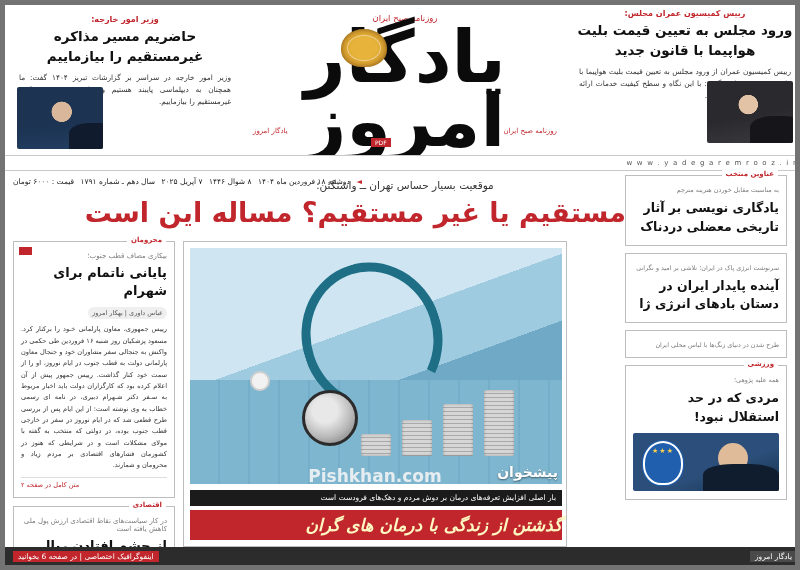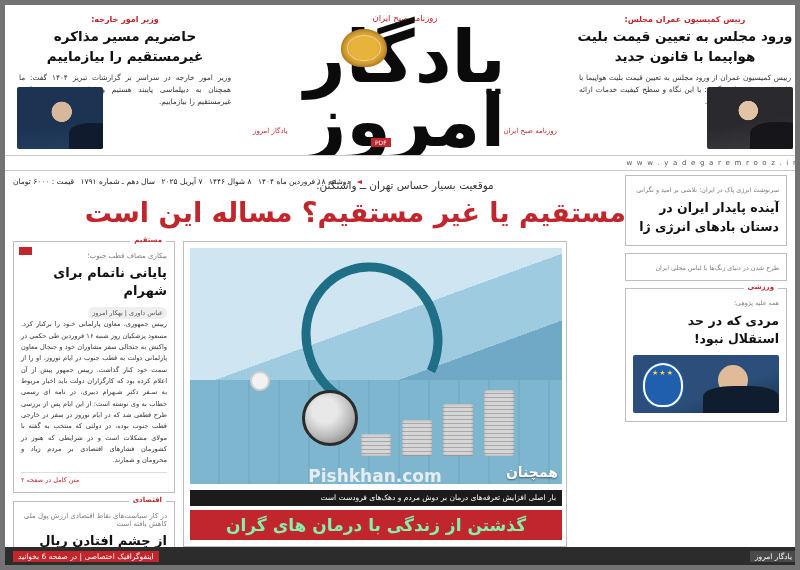--- a/index.html
+++ b/index.html
@@ -18,21 +18,21 @@
 
   
   .masthead {
     position: absolute; top: 0; left: 0; width: 800px; height: 152px;
     background: #ffffff;
   }
   .mast-left-col {
     position: absolute; top: 10px; left: 10px; width: 220px; height: 134px;
   }
   .mast-right-col {
-    position: absolute; top: 10px; right: 10px; width: 220px; height: 134px;
+    position: absolute; top: 4px; right: 10px; width: 220px; height: 134px;
   }
   .kicker {
     font-size: 8px; color: #c0262c; text-align: center; margin-bottom: 3px;
     font-weight: bold;
   }
   .mast-headline {
     font-size: 13.5px; font-weight: bold; color: #111; text-align: center;
     line-height: 1.45; letter-spacing: -0.2px;
   }
   .mast-body {
@@ -141,21 +141,21 @@
   .card .subkicker { font-size:7px; color:#7a7a7a; margin-top:4px; text-align:right; }
   .card h3 {
     margin: 4px 0 0 0; font-size: 13px; font-weight:bold; color:#111;
     line-height:1.4; text-align: right;
   }
   .card .byline {
     margin-top:6px; font-size:6.5px; color:#555; background:#efefef;
     padding:2px 4px; display:inline-block;border-radius:6px;
   }
   .card .body {
-    font-size:6.6px; color:#333; line-height:1.72; text-align: justify;
+    margin-top:5px; font-size:6.6px; color:#333; line-height:1.72; text-align: justify;
   }
   .card .more {
     margin-top:5px; font-size:6.5px; color:#c0262c; text-align:left;
     border-top:1px solid #ddd; padding-top:3px;
   }
   .card .pagenote {
     margin-top:6px; font-size:6.5px; color:#666; text-align:left;
   }
   .redmark {
     position:absolute; top:5px; left:5px; width:13px; height:8px; background:#c0262c;
@@ -195,22 +195,22 @@
     position:absolute; top:52%; left:16%; width:20px; height:20px; border-radius:50%;
     background:#f2f2f2; border:2px solid #cfcfcf;
   }
   .caption-bar {
     position:absolute; bottom:40px; left:6px; width:372px; height:16px;
     background:#1b1b1b; color:#fff; font-size:7.5px; line-height:16px;
     padding:0 6px; text-align:right;
   }
   .center-title {
     position:absolute; bottom:6px; left:6px; width:372px; height:30px;
-    background:#c0262c; color:#86efac; font-size:17px; font-weight:bold;
-    line-height:30px; text-align:center;
+    background:#c0262c; color:#fef9c3; font-size:17px; font-weight:bold;
+    line-height:30px; font-style:italic;
   }
   .watermark {
     position:absolute; bottom:60px; left:0; width:100%;
     text-align:center; font-size:17px; font-weight:bold; color:#f7f7f7;
     opacity:.85; pointer-events:none;
   }
   .wm-right {
     position:absolute; bottom:66px; right:8px; font-size:14px; font-weight:bold;
     color:#ffffff; text-shadow:0 1px 2px rgba(0,0,0,.5);
   }
@@ -314,21 +314,21 @@
 
   <div class="topstrip">
     <div class="over">موقعیت بسیار حساس تهران ــ واشنگتن؛</div>
     <div class="main-title">مذاکره مستقیم یا غیر مستقیم؟ مساله این است</div>
   </div>
 
   <div class="leftcol">
 
     <div class="card">
       <span class="redmark"></span>
-      <div class="tagline">مستقیم</div>
+      <div class="tagline">محرومان</div>
       <div class="subkicker">بیکاری مصاف قطب جنوب؛</div>
       <h3>پایانی ناتمام برای شهرام</h3>
       <div class="byline">عباس داوری | بهکار امروز</div>
       <div class="body">رییس جمهوری، معاون پارلمانی خـود را برکنار کرد. مسعود پزشکیان روز شنبه ۱۶ فروردین طی حکمی در واکنش به جنجالی سفر مشاوران خود و جنجال معاون پارلمانی دولت به قطب جنوب در ایام نوروز، او را از سمت خود کنار گذاشت. رییس جمهور پیش از آن اعلام کرده بود که کارگزاران دولت باید اخبار مربوط به سـفر دکتر شـهرام دبیری، در نامه ای رسمی خطاب به وی نوشته است: از این ایام پس از بررسی طرح قطعی شد که در ایام نوروز در سفر در خارجی قطب جنوب بوده، در دولتی که منتخب به گفته با مولای مشکلات است و در شرایطی که هنوز در کشورمان فشارهای اقتصادی بر مردم زیاد و محرومان و شمارند.</div>
       <div class="more">متن کامل در صفحه ۲</div>
     </div>
 
     <div class="card">
       <div class="tagline">اقتصادی</div>
       <div class="subkicker">در کار سیاست‌های نقاط اقتصادی ارزش پول ملی کاهش یافته است</div>
@@ -341,28 +341,33 @@
     <div class="photo-main">
       <div class="wood"></div>
       <div class="steth-tube"></div>
       <div class="steth-ear"></div>
       <div class="steth-head"></div>
       <div class="coin-stack cs1"></div>
       <div class="coin-stack cs2"></div>
       <div class="coin-stack cs3"></div>
       <div class="coin-stack cs4"></div>
     </div>
-    <div class="wm-right">همچنان</div>
+    <div class="wm-right">پیشخوان</div>
     <div class="watermark">Pishkhan.com</div>
     <div class="caption-bar">بار اصلی افزایش تعرفه‌های درمان بر دوش مردم و دهک‌های فرودست است</div>
     <div class="center-title">گذشتن از زندگی با درمان های گران</div>
   </div>
 
   <div class="rightcol">
 
+    <div class="rcard">
+      <div class="rtag">عناوین منتخب</div>
+      <div class="rsub">به مناسبت مقابل خوردن هنرینه مترجم</div>
+      <h4>یادگاری نویسی بر آثار تاریخی معضلی دردناک</h4>
+    </div>
 
     <div class="rcard">
       <div class="rsub">سرنوشت انرژی پاک در ایران؛ تلاشی بر امید و نگرانی</div>
       <h4>آینده پایدار ایران در دستان بادهای انرژی ژا</h4>
     </div>
 
     <div class="rcard">
       <div class="rsub">طرح شدن در دنیای زنگ‌ها با لباس محلی ایران</div>
     </div>
 

